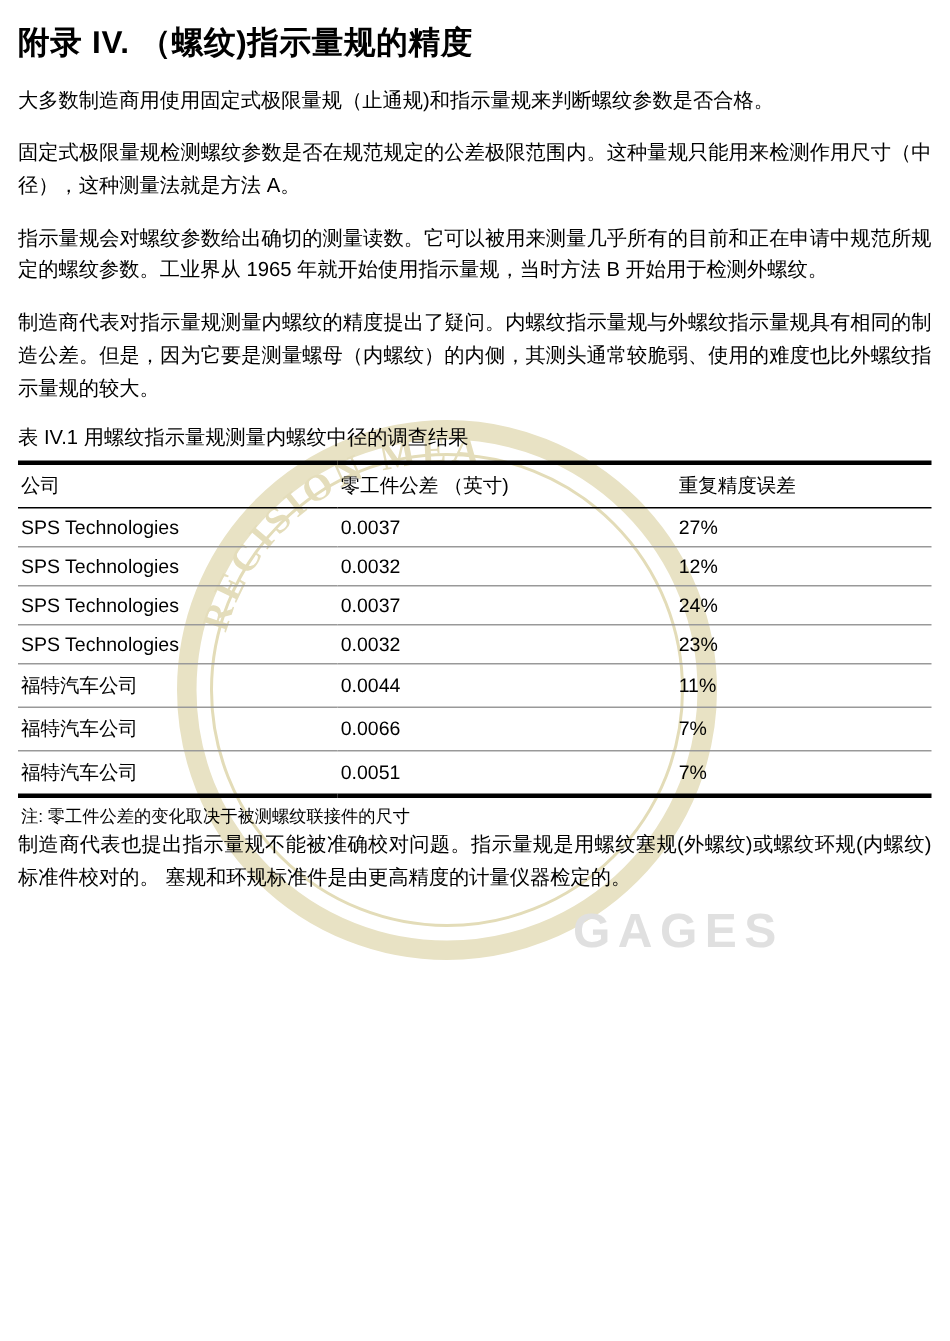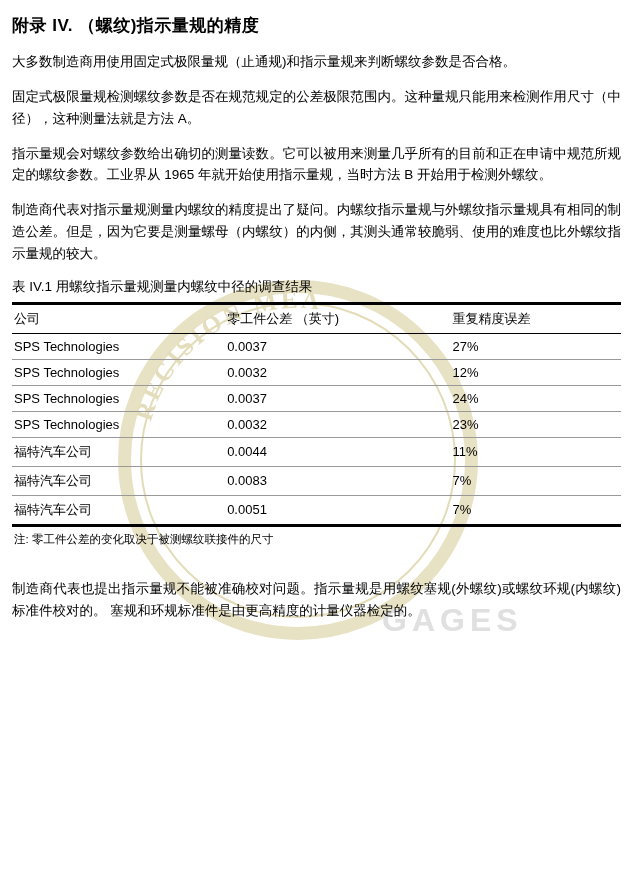--- a/index.html
+++ b/index.html
@@ -99,21 +99,21 @@
     font-weight: bold;
   }
   
   .content {
     position: relative;
     z-index: 2;
     padding: 14px 12px 0 12px;
   }
   h1.title {
     font-family: "Liberation Sans", sans-serif;
-    font-size: 17px;
+    font-size: 21px;
     font-weight: bold;
     margin: 0 0 14px 0;
     letter-spacing: 0.5px;
   }
   p.para {
     font-size: 13.5px;
     line-height: 1.62;
     margin: 0 0 13px 0;
     text-align: justify;
   }
@@ -139,21 +139,21 @@
     border-bottom: 1px solid #999;
   }
   table.data tr.last td {
     border-bottom: 3px solid #000;
   }
   table.data .col-company { width: 35%; margin-left: 40px; }
   table.data .col-tol { width: 37%; }
   table.data .col-err { width: 28%; }
   .note {
     font-size: 11.5px;
-    margin: 5px 0 31px 2px;
+    margin: 5px 0 0 2px;
   }
 </style>
 </head>
 <body>
 
 <div class="page">
 
   <div class="watermark">
     <div class="wm-ring"></div>
     <div class="wm-ring-inner"></div>
@@ -210,21 +210,21 @@
           <td>0.0032</td>
           <td>23%</td>
         </tr>
         <tr>
           <td>福特汽车公司</td>
           <td>0.0044</td>
           <td>11%</td>
         </tr>
         <tr>
           <td>福特汽车公司</td>
-          <td>0.0083</td>
+          <td>0.0066</td>
           <td>7%</td>
         </tr>
         <tr class="last">
           <td>福特汽车公司</td>
           <td>0.0051</td>
           <td>7%</td>
         </tr>
       </tbody>
     </table>
 

